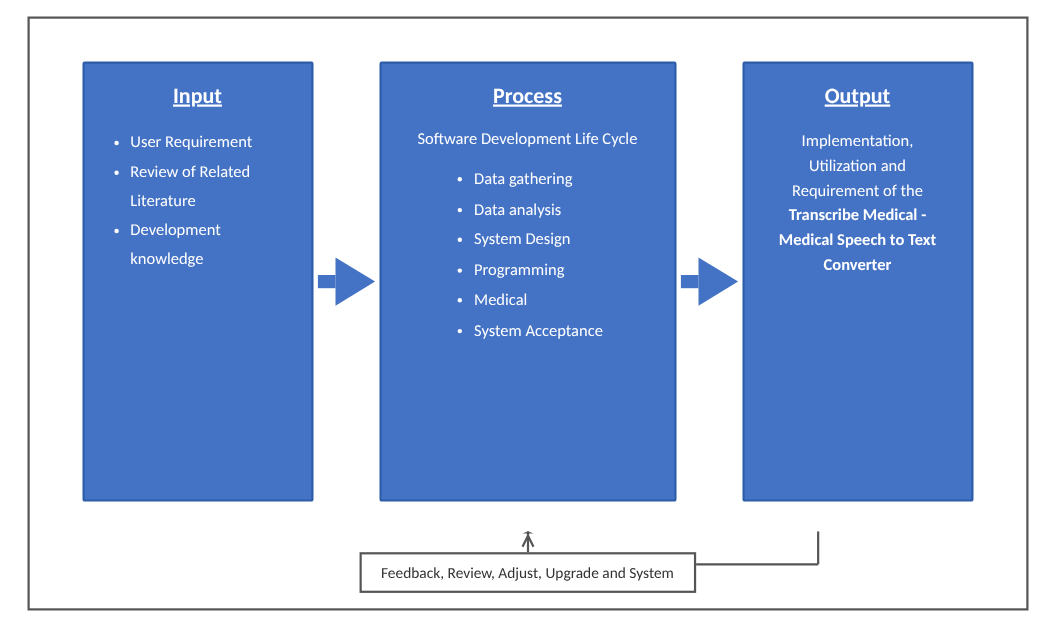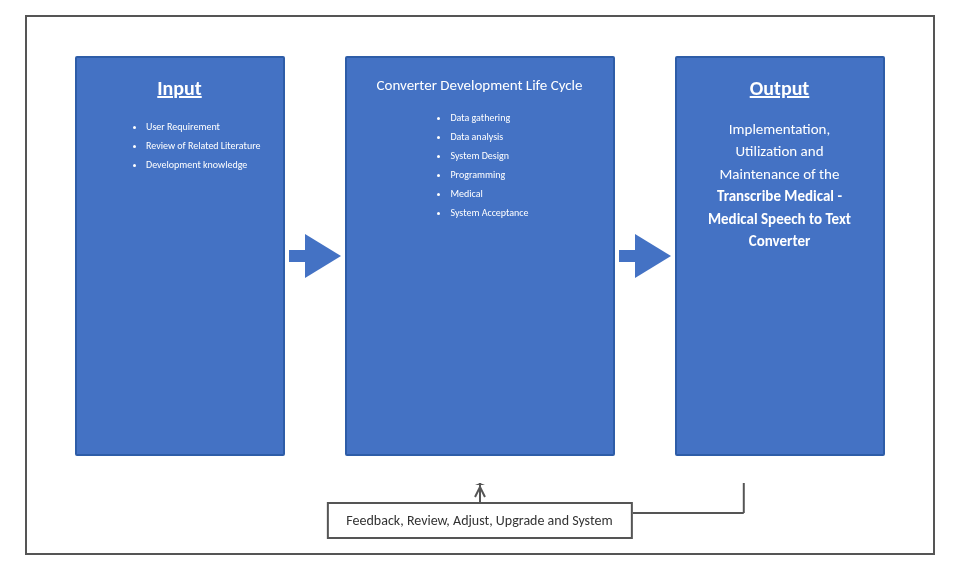--- a/index.html
+++ b/index.html
@@ -39,21 +39,20 @@
       border-radius: 2px;
       color: #fff;
       padding: 18px 22px;
       display: flex;
       flex-direction: column;
       align-items: flex-start;
       height: 400px;
     }
     .box-input {
       width: 210px;
-      align-items: flex-end;
     }
     .box-process {
       width: 270px;
       align-items: center;
     }
     .box-output {
       width: 210px;
       align-items: center;
     }
     .box-title {
@@ -66,21 +65,21 @@
     }
     .box-subtitle {
       font-size: 15px;
       text-align: center;
       margin-bottom: 14px;
       line-height: 1.3;
     }
     .bullet-list {
       list-style: disc;
       padding-left: 20px;
-      font-size: 10px;
+      font-size: 15px;
       line-height: 1.7;
     }
     .bullet-list li {
       margin-bottom: 2px;
     }
     .output-text {
       font-size: 15px;
       text-align: center;
       line-height: 1.5;
     }
@@ -161,42 +160,43 @@
     </div>
 
     <div class="arrow">
       <div class="arrow-body">
         <div class="arrow-line"></div>
         <div class="arrow-shape"></div>
       </div>
     </div>
 
     <div class="box box-process">
-      <div class="box-subtitle">Converter Development Life Cycle</div>
+      <div class="box-title">Process</div>
+      <div class="box-subtitle">Software Development Life Cycle</div>
       <ul class="bullet-list">
         <li>Data gathering</li>
         <li>Data analysis</li>
         <li>System Design</li>
         <li>Programming</li>
         <li>Medical</li>
         <li>System Acceptance</li>
       </ul>
     </div>
 
     <div class="arrow">
       <div class="arrow-body">
         <div class="arrow-line"></div>
         <div class="arrow-shape"></div>
       </div>
     </div>
 
     <div class="box box-output">
       <div class="box-title">Output</div>
       <div class="output-text">
-        <span>Implementation, Utilization and Maintenance of the </span><span class="output-bold">Transcribe Medical  - Medical Speech to Text Converter</span>
+        <span>Implementation, Utilization and Requirement of the </span><span class="output-bold">Transcribe Medical  - Medical Speech to Text Converter</span>
       </div>
     </div>
 
   </div>
 
   <div class="feedback-row">
     <svg class="feedback-lines" viewBox="0 0 870 60" preserveAspectRatio="none">
 
       <line x1="435" y1="0" x2="435" y2="30" stroke="#555" stroke-width="2"></line>
 

